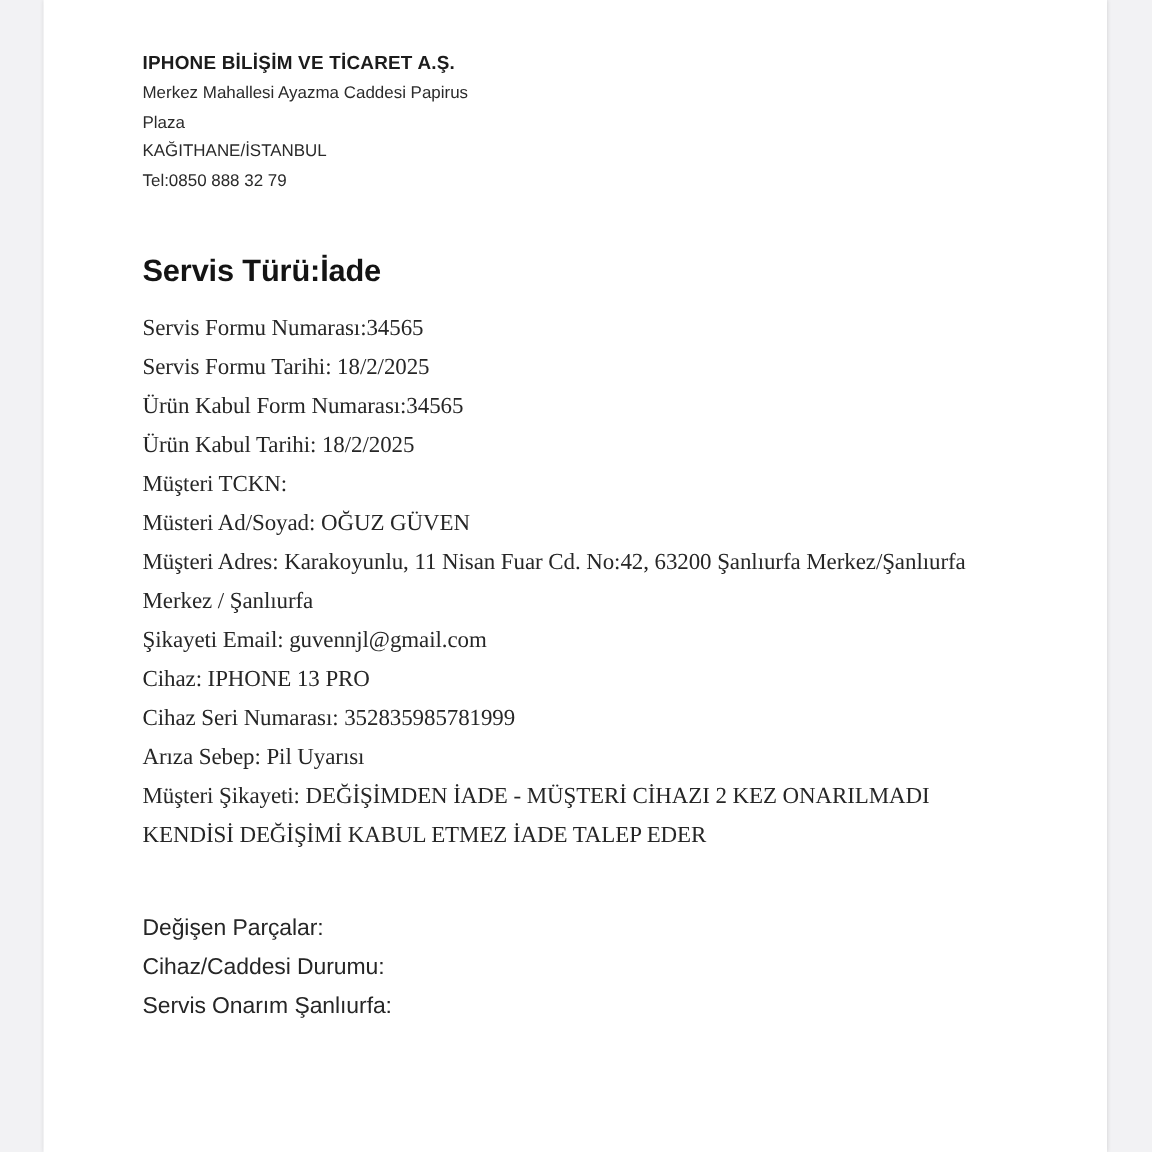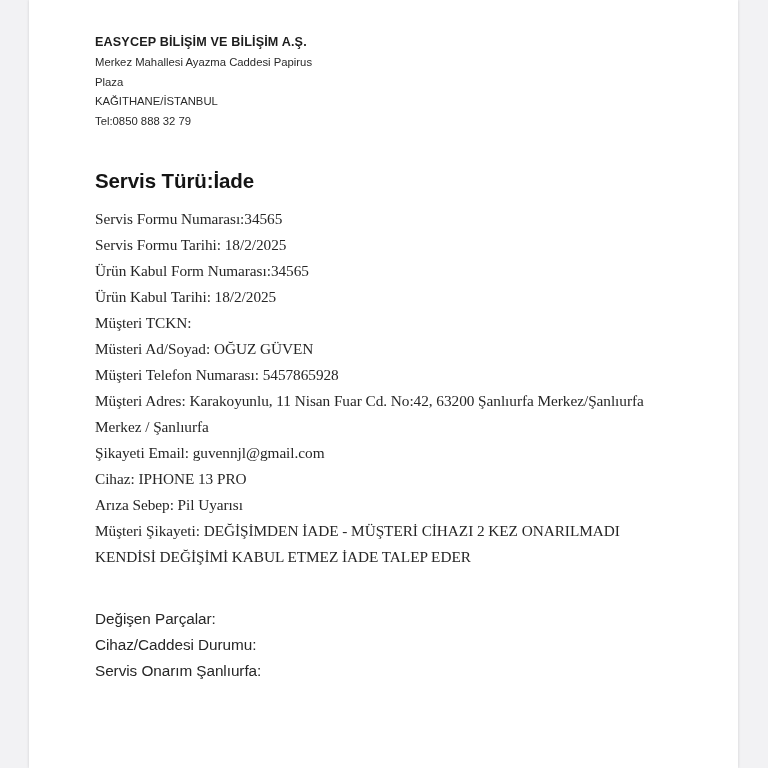--- a/index.html
+++ b/index.html
@@ -129,40 +129,40 @@
 
 <div class="viewport">
 
   <div class="gutter-left"></div>
   <div class="gutter-right"></div>
 
   <div class="paper">
     <div class="sheet-inner">
 
       <div class="company-block">
-        <p class="company-name">EASYCEP BİLİŞİM VE BİLİŞİM A.Ş.</p>
+        <p class="company-name">IPHONE BİLİŞİM VE TİCARET A.Ş.</p>
         <p class="company-line wrapped">Merkez Mahallesi Ayazma Caddesi Papirus</p>
         <p class="company-line">Plaza</p>
         <p class="company-line">KAĞITHANE/İSTANBUL</p>
         <p class="company-line">Tel:0850 888 32 79</p>
       </div>
 
       <h1 class="doc-title">Servis Türü:İade</h1>
 
       <div class="fields">
         <p class="field-line">Servis Formu Numarası:34565</p>
         <p class="field-line">Servis Formu Tarihi: 18/2/2025</p>
         <p class="field-line">Ürün Kabul Form Numarası:34565</p>
         <p class="field-line">Ürün Kabul Tarihi: 18/2/2025</p>
         <p class="field-line">Müşteri TCKN:</p>
         <p class="field-line">Müsteri Ad/Soyad: OĞUZ GÜVEN</p>
-        <p class="field-line">Müşteri Telefon Numarası: 5457865928</p>
         <p class="field-line">Müşteri Adres: Karakoyunlu, 11 Nisan Fuar Cd. No:42, 63200 Şanlıurfa Merkez/Şanlıurfa Merkez / Şanlıurfa</p>
         <p class="field-line">Şikayeti Email: guvennjl@gmail.com</p>
         <p class="field-line">Cihaz: IPHONE 13 PRO</p>
+        <p class="field-line">Cihaz Seri Numarası: 352835985781999</p>
         <p class="field-line">Arıza Sebep: Pil Uyarısı</p>
         <p class="field-line">Müşteri Şikayeti: DEĞİŞİMDEN İADE - MÜŞTERİ CİHAZI 2 KEZ ONARILMADI KENDİSİ DEĞİŞİMİ KABUL ETMEZ İADE TALEP EDER</p>
       </div>
 
       <div class="tail-fields">
         <p class="tail-line">Değişen Parçalar:</p>
         <p class="tail-line">Cihaz/Caddesi Durumu:</p>
         <p class="tail-line">Servis Onarım Şanlıurfa:</p>
       </div>
 

